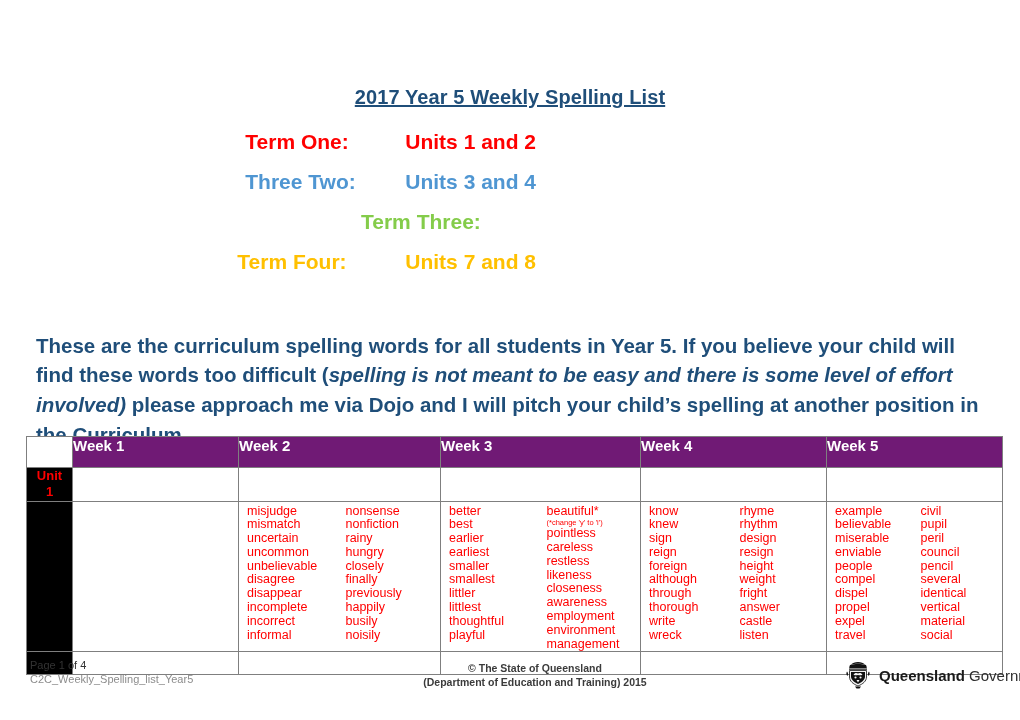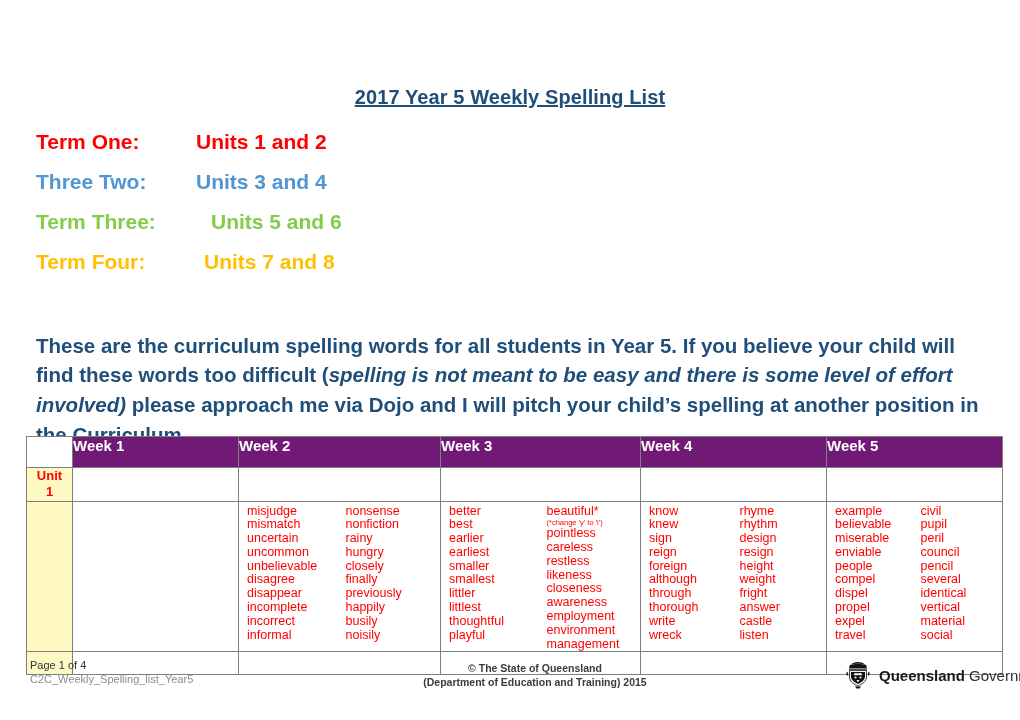--- a/index.html
+++ b/index.html
@@ -42,20 +42,21 @@
     top: 130px;
     width: 500px;
   }
   .term-row {
     display: flex;
     align-items: baseline;
     font-size: 21px;
     font-weight: bold;
     margin-bottom: 16px;
     white-space: pre;
+    justify-content: flex-end;
   }
   .term-label { display: inline-block; }
   .term-units { display: inline-block; }
   .term-1 { color: #ff0000; }
   .term-1 .term-label { width: 160px; }
   .term-2 { color: #4f96d2; }
   .term-2 .term-label { width: 160px; }
   .term-3 { color: #84cc4a; }
   .term-3 .term-label { width: 175px; }
   .term-4 { color: #ffc000; }
@@ -106,21 +107,21 @@
   td.head {
     background: #701a75;
     color: #ffffff;
     font-size: 15px;
     font-weight: bold;
     height: 30px;
     padding: 6px 0 0 8px;
     border: 1px solid #7f7f7f;
   }
   td.unit-cell {
-    background: #fef9c3;
+    background: #000000;
     border: 1px solid #7f7f7f;
     color: #ff0000;
     font-size: 13px;
     font-weight: bold;
     text-align: center;
     padding: 4px 0 0 0;
     line-height: 1.25;
   }
   td.unit-cell.blank { color: transparent; }
   tr.spacer-row td { height: 16px; }
@@ -215,21 +216,20 @@
     <div class="term-row term-1">
       <span class="term-label">Term One:</span>
       <span class="term-units">Units 1 and 2</span>
     </div>
     <div class="term-row term-2">
       <span class="term-label">Three Two:</span>
       <span class="term-units">Units 3 and 4</span>
     </div>
     <div class="term-row term-3">
       <span class="term-label">Term Three:</span>
-      <span class="term-units">Units 5 and 6</span>
     </div>
     <div class="term-row term-4">
       <span class="term-label">Term Four:</span>
       <span class="term-units">Units 7 and 8</span>
     </div>
   </div>
 
   <p class="intro"><span>These are the curriculum spelling words for all students in Year 5. If you believe your child will find these words too difficult (</span><em>spelling is not meant to be easy and there is some level of effort involved)</em><span> please approach me via Dojo and I will pitch your child’s spelling at another position in the Curriculum.</span></p>
 
   <div class="table-wrap">

